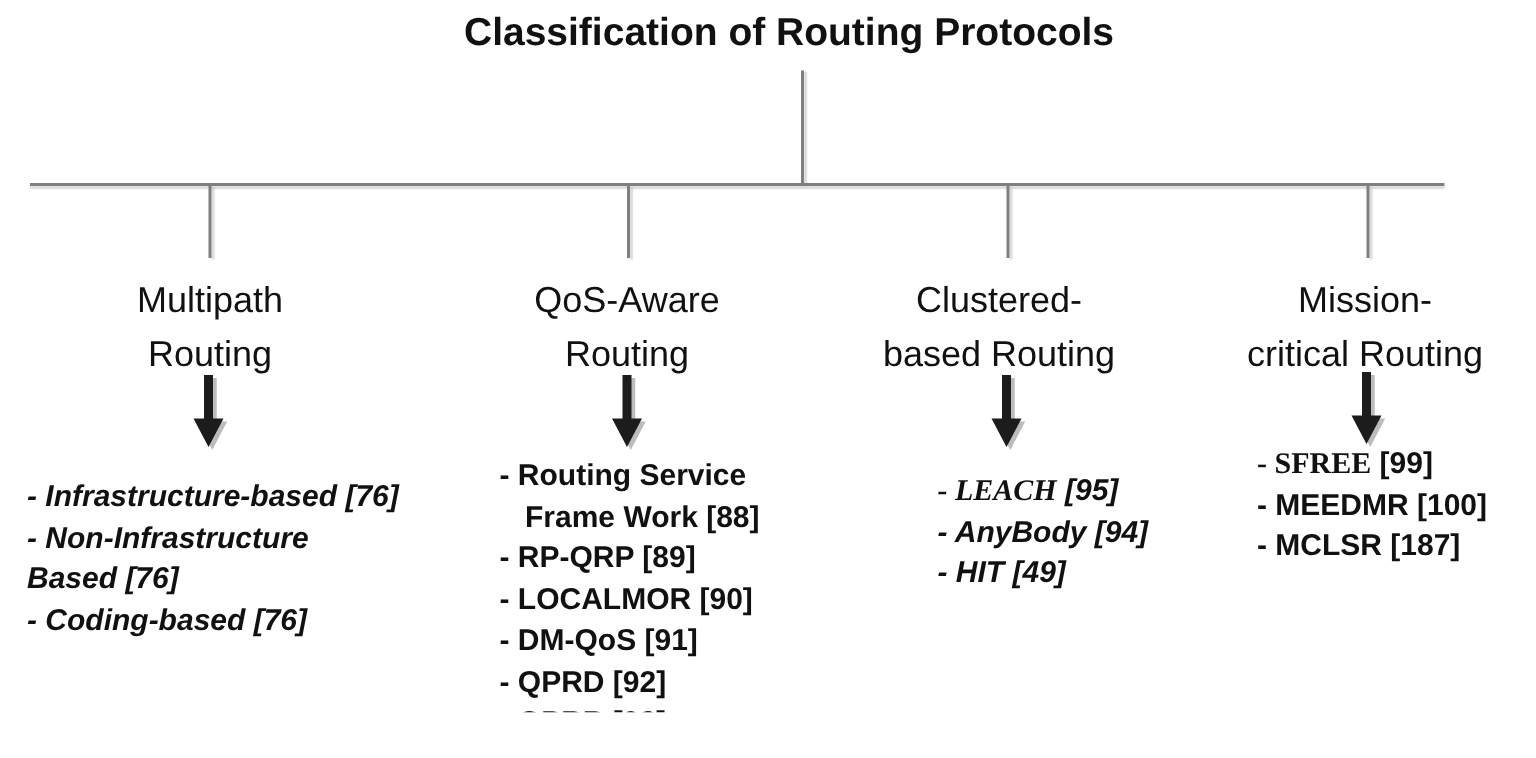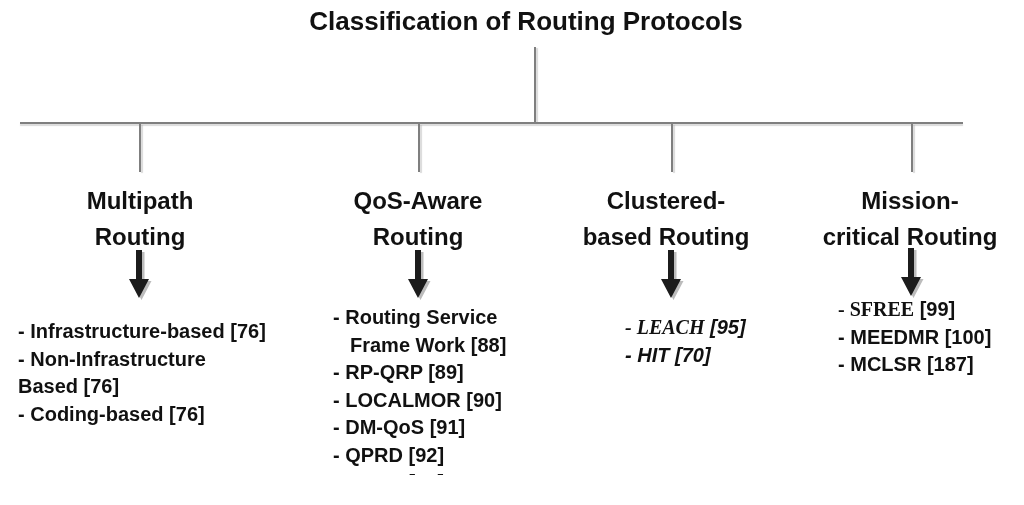--- a/index.html
+++ b/index.html
@@ -34,21 +34,21 @@
   }
   .line.v {
     width: 2px;
     box-shadow: 2px 1px 1px rgba(170,170,170,0.45);
   }
   .branch-heading {
     position: absolute;
     width: 260px;
     text-align: center;
     font-size: 24px;
-    font-weight: bold;
+    font-weight: normal;
     line-height: 36px;
     color: #111111;
   }
   .arrow {
     position: absolute;
     width: 28px;
     height: 53px;
   }
   .plist {
     position: absolute;
@@ -76,21 +76,21 @@
   <div class="line v" style="left:911px; top:124px; height:48px;"></div>
 
   <div class="branch-heading" style="left:10px; top:183px;">
     <div>Multipath</div>
     <div>Routing</div>
   </div>
   <svg class="arrow" style="left:126px; top:250px;" viewBox="0 0 28 53">
     <path d="M12.5,2 h6 v29 h7 l-10,19 -10,-19 h7 z" fill="#bcbcbc"></path>
     <path d="M10,0 h6 v29 h7 l-10,19 -10,-19 h7 z" fill="#1c1c1c"></path>
   </svg>
-  <div class="plist" style="left:18px; top:318px;">
+  <div class="plist" style="left:18px; top:318px;font-style:italic;">
     <div>- Infrastructure-based [76]</div>
     <div>- Non-Infrastructure</div>
     <div>Based [76]</div>
     <div>- Coding-based [76]</div>
   </div>
 
   <div class="branch-heading" style="left:288px; top:183px;">
     <div>QoS-Aware</div>
     <div>Routing</div>
   </div>
@@ -111,21 +111,22 @@
   <div class="branch-heading" style="left:536px; top:183px;">
     <div>Clustered-</div>
     <div>based Routing</div>
   </div>
   <svg class="arrow" style="left:658px; top:250px;" viewBox="0 0 28 53">
     <path d="M12.5,2 h6 v29 h7 l-10,19 -10,-19 h7 z" fill="#bcbcbc"></path>
     <path d="M10,0 h6 v29 h7 l-10,19 -10,-19 h7 z" fill="#1c1c1c"></path>
   </svg>
   <div class="plist" style="left:625px; top:314px;font-style:italic;">
     <div><span class="serif-name">- LEACH</span><span> [95]</span></div>
-    <div>- HIT [70]</div>
+    <div>- AnyBody [94]</div>
+    <div>- HIT [49]</div>
   </div>
 
   <div class="branch-heading" style="left:780px; top:183px;">
     <div>Mission-</div>
     <div>critical Routing</div>
   </div>
   <svg class="arrow" style="left:898px; top:248px;" viewBox="0 0 28 53">
     <path d="M12.5,2 h6 v29 h7 l-10,19 -10,-19 h7 z" fill="#bcbcbc"></path>
     <path d="M10,0 h6 v29 h7 l-10,19 -10,-19 h7 z" fill="#1c1c1c"></path>
   </svg>

